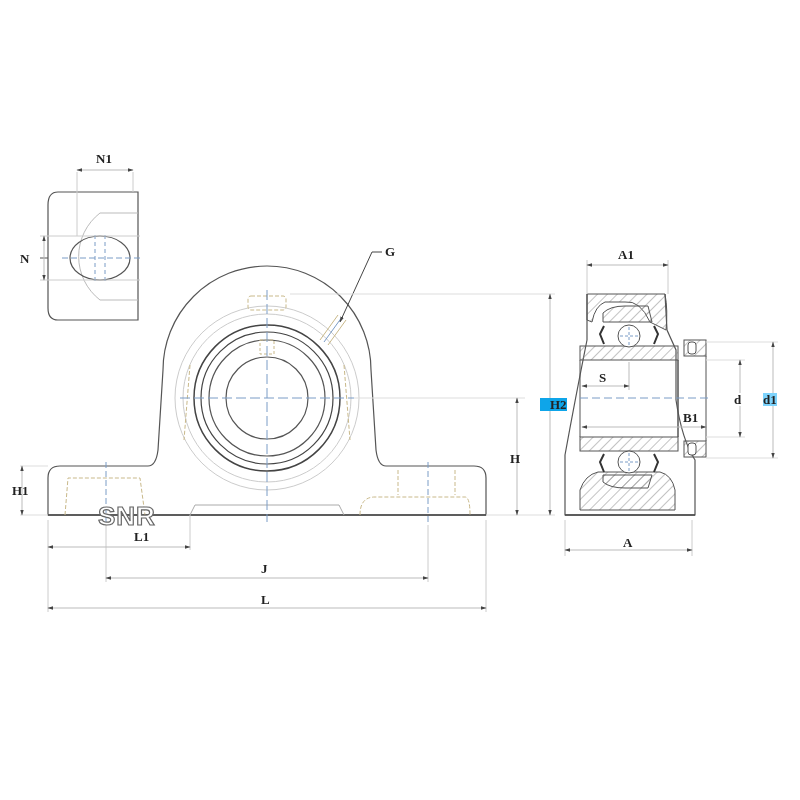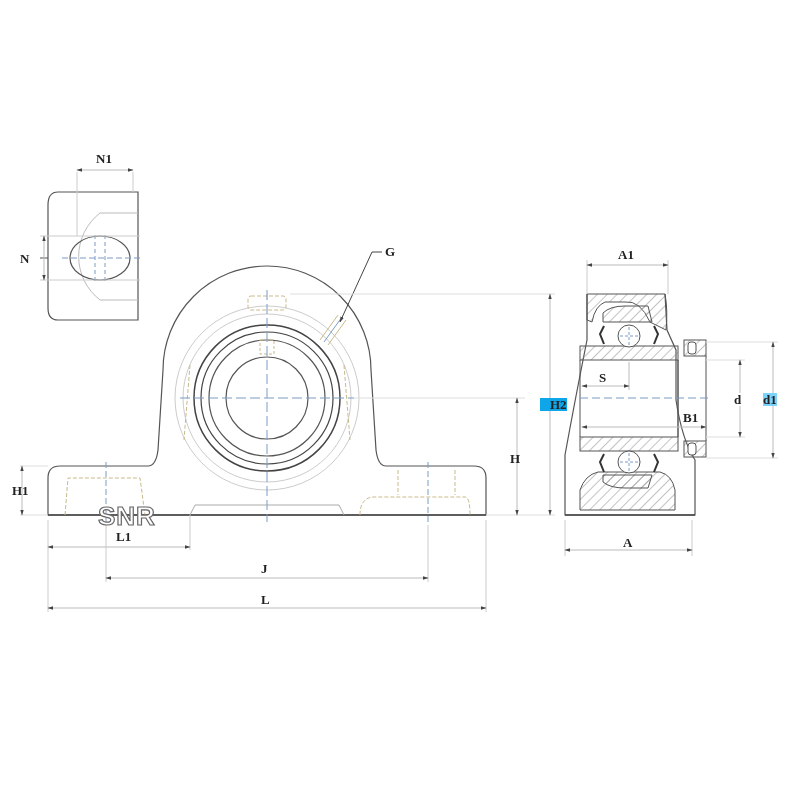--- a/index.html
+++ b/index.html
@@ -164,21 +164,21 @@
 
 <div class="snr" style="left:66px;top:503px;margin-left:32px;">SNR</div>
 
 <div class="lbl" style="left:96px;top:152px;">N1</div>
 <div class="lbl" style="left:20px;top:252px;">N</div>
 
 <div class="lbl" style="left:385px;top:245px;">G</div>
 <div class="lbl" style="left:12px;top:484px;">H1</div>
 <div class="lbl" style="left:510px;top:452px;">H</div>
 <div class="lbl" style="left:540px;top:398px;background:#0ea5e9;padding-left:10px;">H2</div>
-<div class="lbl" style="left:110px;top:530px;padding-left:6px;">L1</div>
+<div class="lbl" style="left:128px;top:530px;padding-left:6px;">L1</div>
 <div class="lbl" style="left:261px;top:562px;">J</div>
 <div class="lbl" style="left:261px;top:593px;">L</div>
 
 <div class="lbl" style="left:618px;top:248px;">A1</div>
 <div class="lbl" style="left:623px;top:536px;">A</div>
 <div class="lbl" style="left:599px;top:371px;">S</div>
 <div class="lbl" style="left:636px;top:411px;margin-left:47px;">B1</div>
 <div class="lbl" style="left:734px;top:393px;background:#fff;">d</div>
 <div class="lbl" style="left:763px;top:393px;background:#7dd3fc;">d1</div>
 

